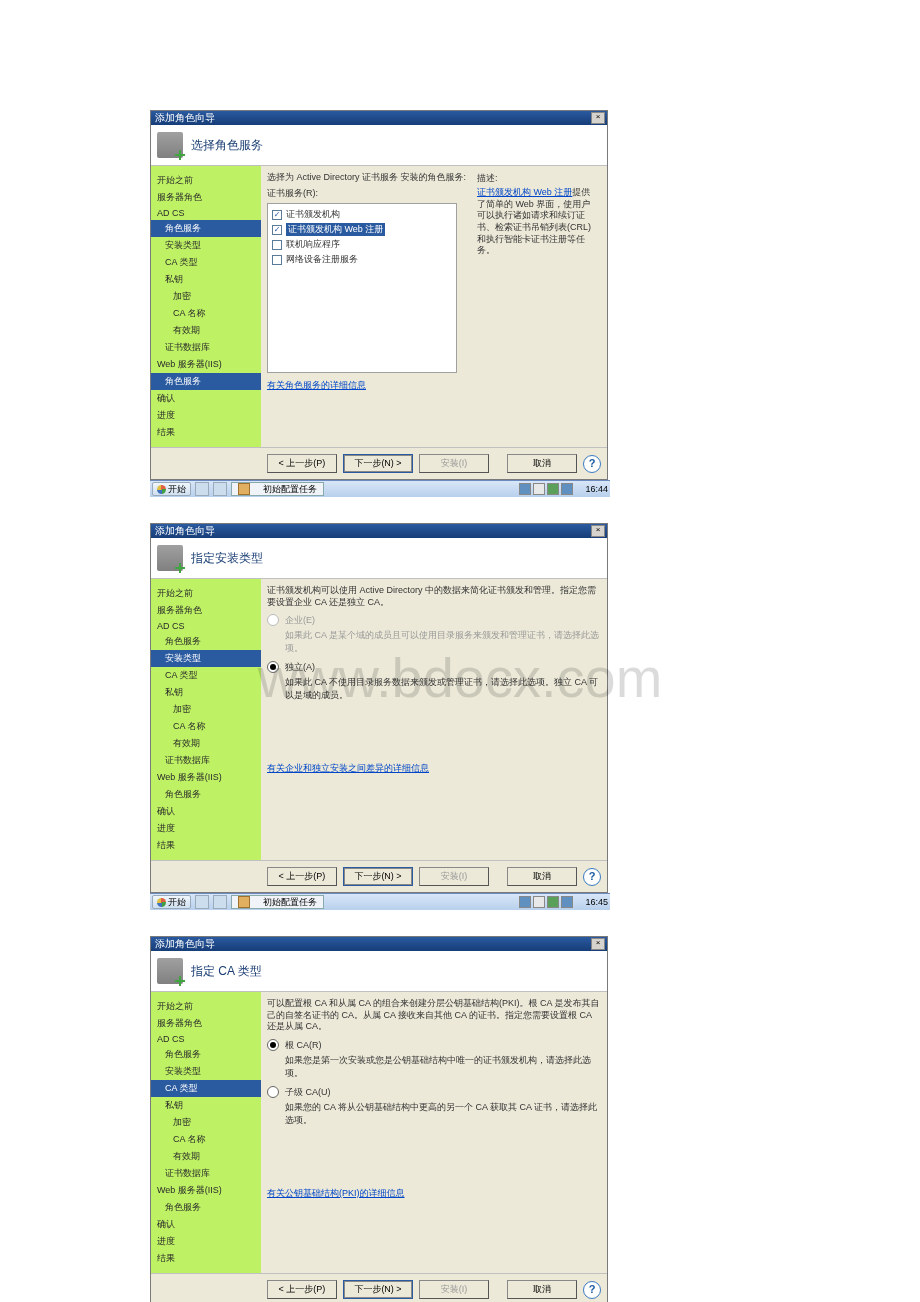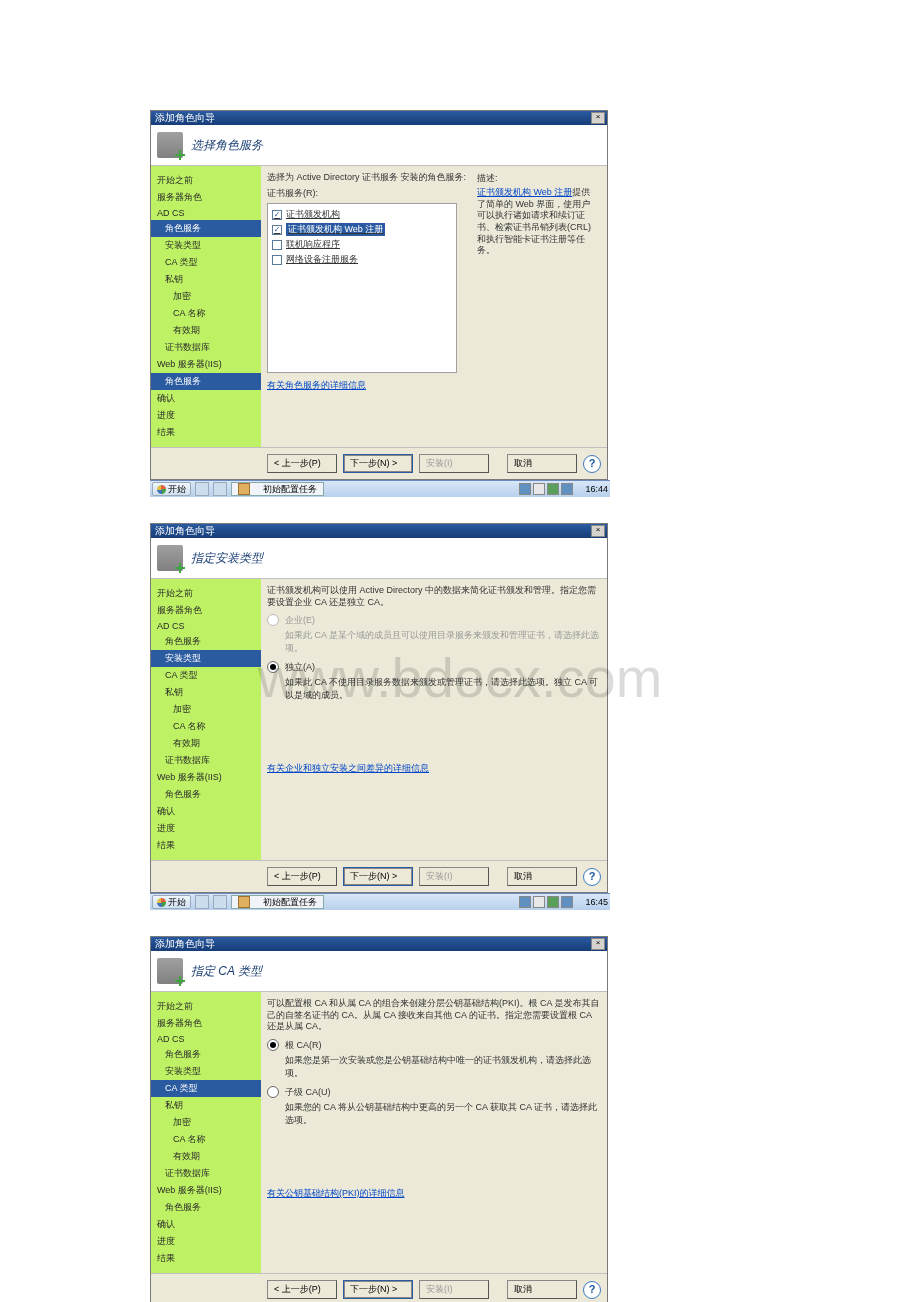--- a/index.html
+++ b/index.html
@@ -60,21 +60,20 @@
     line-height: 8px;
     text-align: center;
   }
   .header {
     background: #fff;
     border-bottom: 1px solid #c0c0c0;
     height: 40px;
     display: flex;
     align-items: center;
     padding-left: 6px;
-    font-style: italic;
   }
   .header .icon {
     width: 26px;
     height: 26px;
     margin-right: 8px;
     background: linear-gradient(#a0a0a0,#808080);
     border-radius: 2px;
     position: relative;
   }
   .header .icon::after {
@@ -137,21 +136,20 @@
     height: 170px;
     padding: 4px;
     box-sizing: border-box;
   }
   .cb-row {
     display: flex;
     align-items: center;
     gap: 4px;
     font-size: 9px;
     margin-bottom: 2px;
-    text-decoration: underline;
   }
   .cb-row .chk {
     width: 10px;
     height: 10px;
     border: 1px solid #5a7a9a;
     background: #fff;
     display: inline-flex;
     align-items: center;
     justify-content: center;
     font-size: 8px;
@@ -222,20 +220,21 @@
     gap: 6px;
   }
   .btn {
     font-size: 9px;
     padding: 2px 6px;
     background: #ece9d8;
     border: 1px solid #888;
     border-right-color: #555;
     border-bottom-color: #555;
     min-width: 56px;
+    text-align: center;
   }
   .btn.default {
     border: 1px solid #2a5aa0;
     box-shadow: inset 0 0 0 1px #888;
   }
   .btn.disabled { color: #999; }
   .helpbtn {
     width: 16px;
     height: 16px;
     border-radius: 50%;

